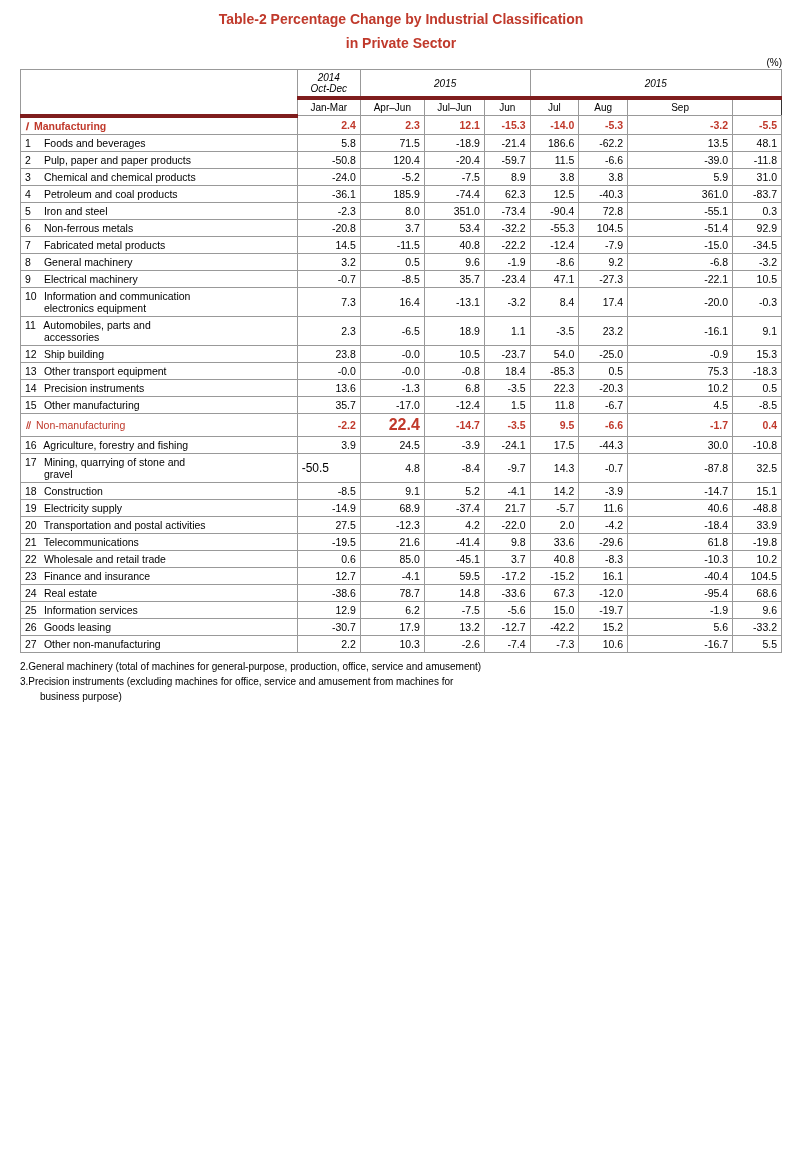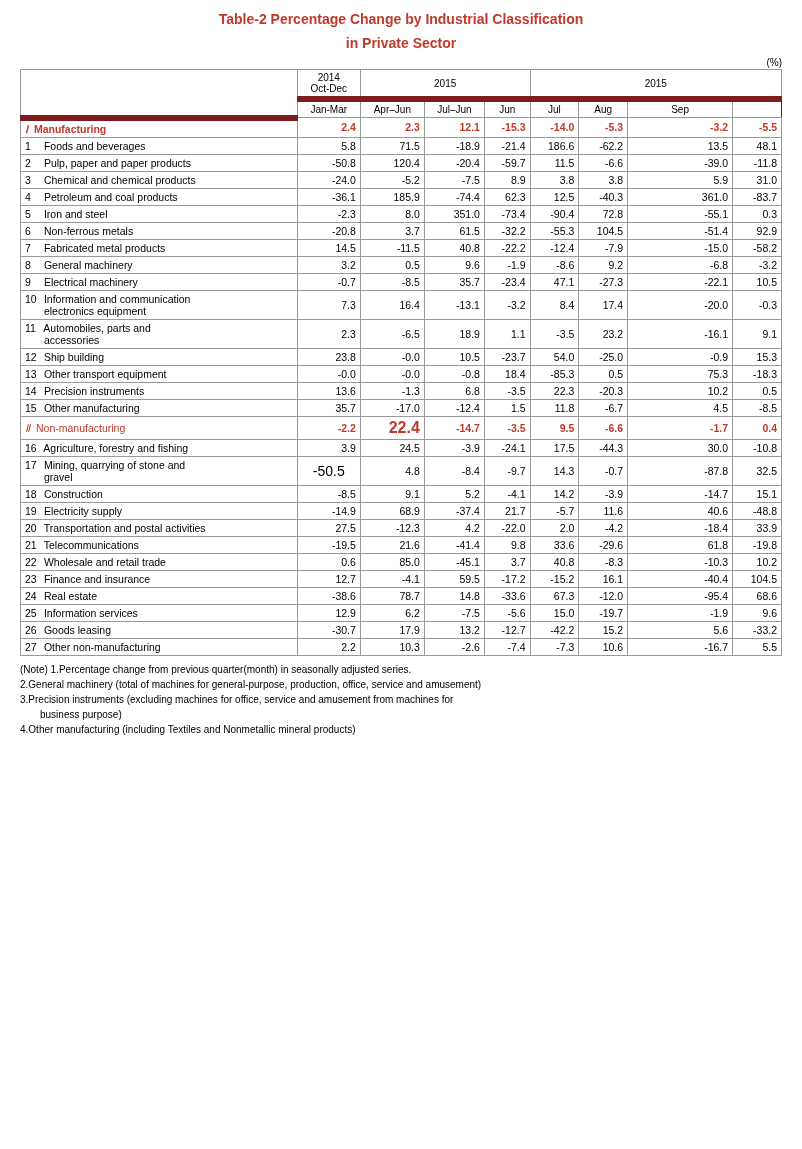--- a/index.html
+++ b/index.html
@@ -42,21 +42,22 @@
       background: #fff;
       font-weight: normal;
     }
     .notes {
       margin-top: 6px;
       font-size: 10px;
       line-height: 1.5;
       color: #000;
     }
     .header-row th {
-      border-bottom: 6px solid #7f1d1d;
+      border-bottom: 4px solid #7f1d1d;
+      font-style: italic;
     }
   </style>
 </head>
 <body>
 
 <div>
   <div class="title">Table-2   Percentage Change by Industrial Classification</div>
   <div class="title">in Private Sector</div>
 </div>
 <div class="percent-label">(%)</div>
@@ -143,37 +144,37 @@
         <td style="text-align: right; white-space: nowrap; font-size: 10.5px;">-73.4</td>
         <td style="text-align: right; white-space: nowrap; font-size: 10.5px;">-90.4</td>
         <td style="text-align: right; white-space: nowrap; font-size: 10.5px;">72.8</td>
         <td style="text-align: right; white-space: nowrap; font-size: 10.5px;">-55.1</td>
         <td style="text-align: right; white-space: nowrap; font-size: 10.5px;">0.3</td>
       </tr>
       <tr>
         <td style="text-align: left; padding: 2px 4px;"><span style="display:inline-block; min-width:16px;">6</span> Non-ferrous metals</td>
         <td style="text-align: right; white-space: nowrap; font-size: 10.5px;">-20.8</td>
         <td style="text-align: right; white-space: nowrap; font-size: 10.5px;">3.7</td>
-        <td style="text-align: right; white-space: nowrap; font-size: 10.5px;">61.5</td>
+        <td style="text-align: right; white-space: nowrap; font-size: 10.5px;">53.4</td>
         <td style="text-align: right; white-space: nowrap; font-size: 10.5px;">-32.2</td>
         <td style="text-align: right; white-space: nowrap; font-size: 10.5px;">-55.3</td>
         <td style="text-align: right; white-space: nowrap; font-size: 10.5px;">104.5</td>
         <td style="text-align: right; white-space: nowrap; font-size: 10.5px;">-51.4</td>
         <td style="text-align: right; white-space: nowrap; font-size: 10.5px;">92.9</td>
       </tr>
       <tr>
         <td style="text-align: left; padding: 2px 4px;"><span style="display:inline-block; min-width:16px;">7</span> Fabricated metal products</td>
         <td style="text-align: right; white-space: nowrap; font-size: 10.5px;">14.5</td>
         <td style="text-align: right; white-space: nowrap; font-size: 10.5px;">-11.5</td>
         <td style="text-align: right; white-space: nowrap; font-size: 10.5px;">40.8</td>
         <td style="text-align: right; white-space: nowrap; font-size: 10.5px;">-22.2</td>
         <td style="text-align: right; white-space: nowrap; font-size: 10.5px;">-12.4</td>
         <td style="text-align: right; white-space: nowrap; font-size: 10.5px;">-7.9</td>
         <td style="text-align: right; white-space: nowrap; font-size: 10.5px;">-15.0</td>
-        <td style="text-align: right; white-space: nowrap; font-size: 10.5px;">-58.2</td>
+        <td style="text-align: right; white-space: nowrap; font-size: 10.5px;">-34.5</td>
       </tr>
       <tr>
         <td style="text-align: left; padding: 2px 4px;"><span style="display:inline-block; min-width:16px;">8</span> General machinery</td>
         <td style="text-align: right; white-space: nowrap; font-size: 10.5px;">3.2</td>
         <td style="text-align: right; white-space: nowrap; font-size: 10.5px;">0.5</td>
         <td style="text-align: right; white-space: nowrap; font-size: 10.5px;">9.6</td>
         <td style="text-align: right; white-space: nowrap; font-size: 10.5px;">-1.9</td>
         <td style="text-align: right; white-space: nowrap; font-size: 10.5px;">-8.6</td>
         <td style="text-align: right; white-space: nowrap; font-size: 10.5px;">9.2</td>
         <td style="text-align: right; white-space: nowrap; font-size: 10.5px;">-6.8</td>
@@ -273,21 +274,21 @@
         <td style="text-align: right; white-space: nowrap; font-size: 10.5px;">24.5</td>
         <td style="text-align: right; white-space: nowrap; font-size: 10.5px;">-3.9</td>
         <td style="text-align: right; white-space: nowrap; font-size: 10.5px;">-24.1</td>
         <td style="text-align: right; white-space: nowrap; font-size: 10.5px;">17.5</td>
         <td style="text-align: right; white-space: nowrap; font-size: 10.5px;">-44.3</td>
         <td style="text-align: right; white-space: nowrap; font-size: 10.5px;">30.0</td>
         <td style="text-align: right; white-space: nowrap; font-size: 10.5px;">-10.8</td>
       </tr>
       <tr>
         <td style="text-align: left; padding: 2px 4px;"><span style="display:inline-block; vertical-align:top; min-width:16px;">17</span> Mining, quarrying of stone and<br><span style="display:inline-block; min-width:16px;"></span> gravel</td>
-        <td style="text-align: center; white-space: nowrap; font-size: 14px; margin-left: 45px;">-50.5</td>
+        <td style="text-align: left; white-space: nowrap; font-size: 12px; margin-left: 45px;">-50.5</td>
         <td style="text-align: right; white-space: nowrap; font-size: 10.5px;">4.8</td>
         <td style="text-align: right; white-space: nowrap; font-size: 10.5px;">-8.4</td>
         <td style="text-align: right; white-space: nowrap; font-size: 10.5px;">-9.7</td>
         <td style="text-align: right; white-space: nowrap; font-size: 10.5px;">14.3</td>
         <td style="text-align: right; white-space: nowrap; font-size: 10.5px;">-0.7</td>
         <td style="text-align: right; white-space: nowrap; font-size: 10.5px;">-87.8</td>
         <td style="text-align: right; white-space: nowrap; font-size: 10.5px;">32.5</td>
       </tr>
       <tr>
         <td style="text-align: left; padding: 2px 4px;"><span style="display:inline-block; min-width:16px;">18</span> Construction</td>
@@ -396,18 +397,16 @@
         <td style="text-align: right; white-space: nowrap; font-size: 10.5px;">-7.4</td>
         <td style="text-align: right; white-space: nowrap; font-size: 10.5px;">-7.3</td>
         <td style="text-align: right; white-space: nowrap; font-size: 10.5px;">10.6</td>
         <td style="text-align: right; white-space: nowrap; font-size: 10.5px;">-16.7</td>
         <td style="text-align: right; white-space: nowrap; font-size: 10.5px;">5.5</td>
       </tr>
     </tbody>
 </table>
 
 <div class="notes" id="notes-container">
-    <div style="padding-left: 0px;">(Note) 1.Percentage change from previous quarter(month) in seasonally adjusted series.</div>
     <div style="padding-left: 0px;">2.General machinery (total of machines for general-purpose, production, office, service and amusement)</div>
     <div style="padding-left: 0px;">3.Precision instruments (excluding machines for office, service and amusement from machines for</div>
     <div style="padding-left: 20px;">   business purpose)</div>
-    <div style="padding-left: 0px;">4.Other manufacturing (including Textiles and Nonmetallic mineral products)</div>
   </div>
 
 </body></html>

